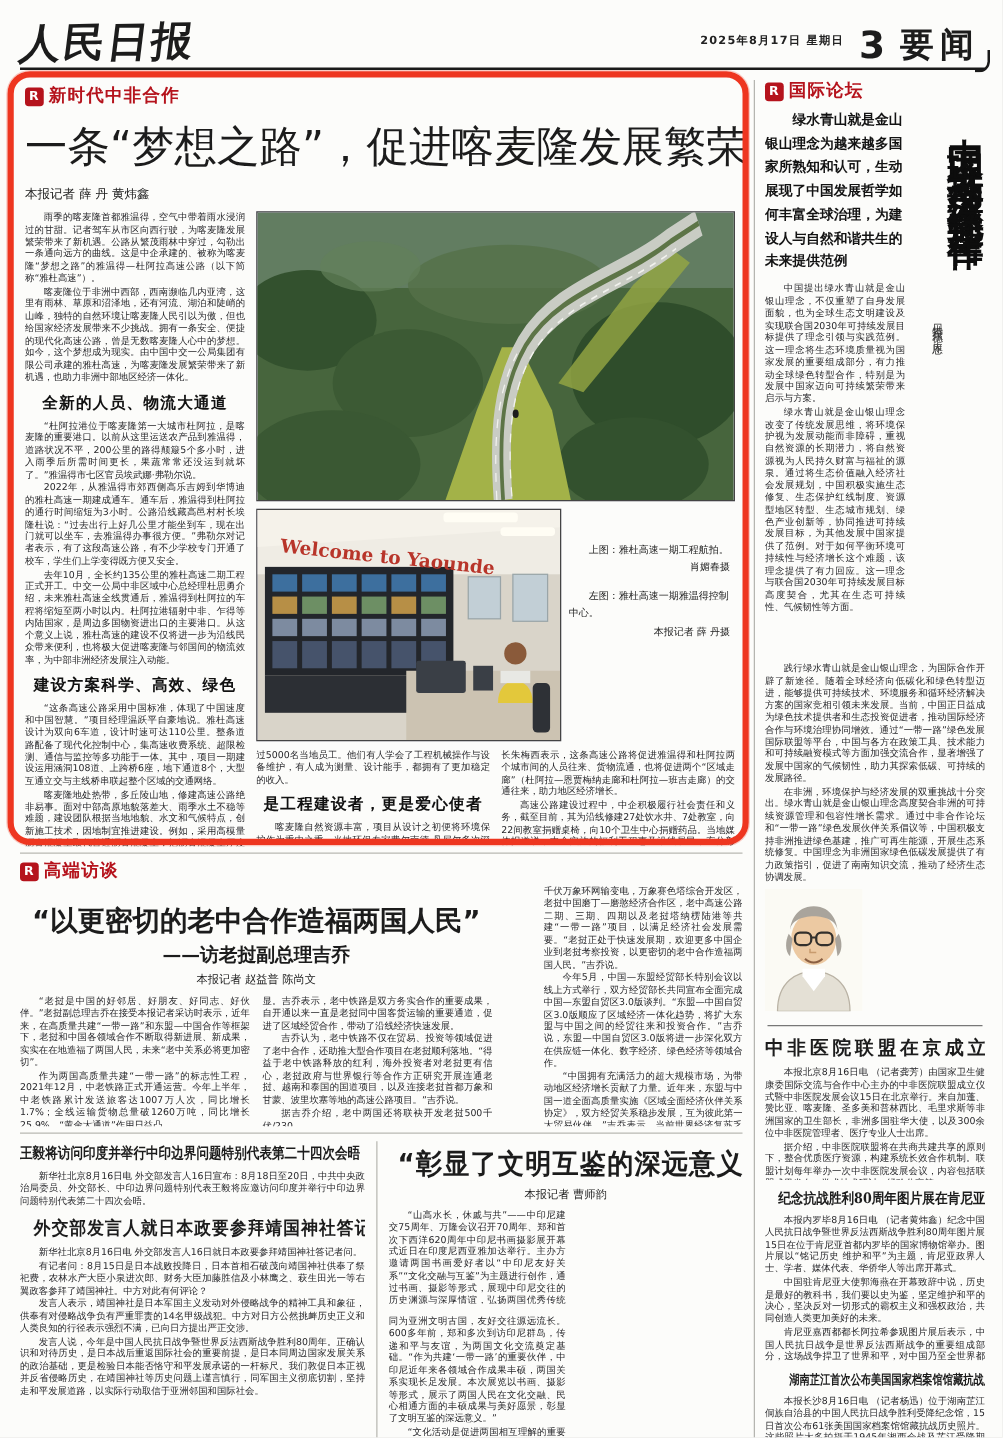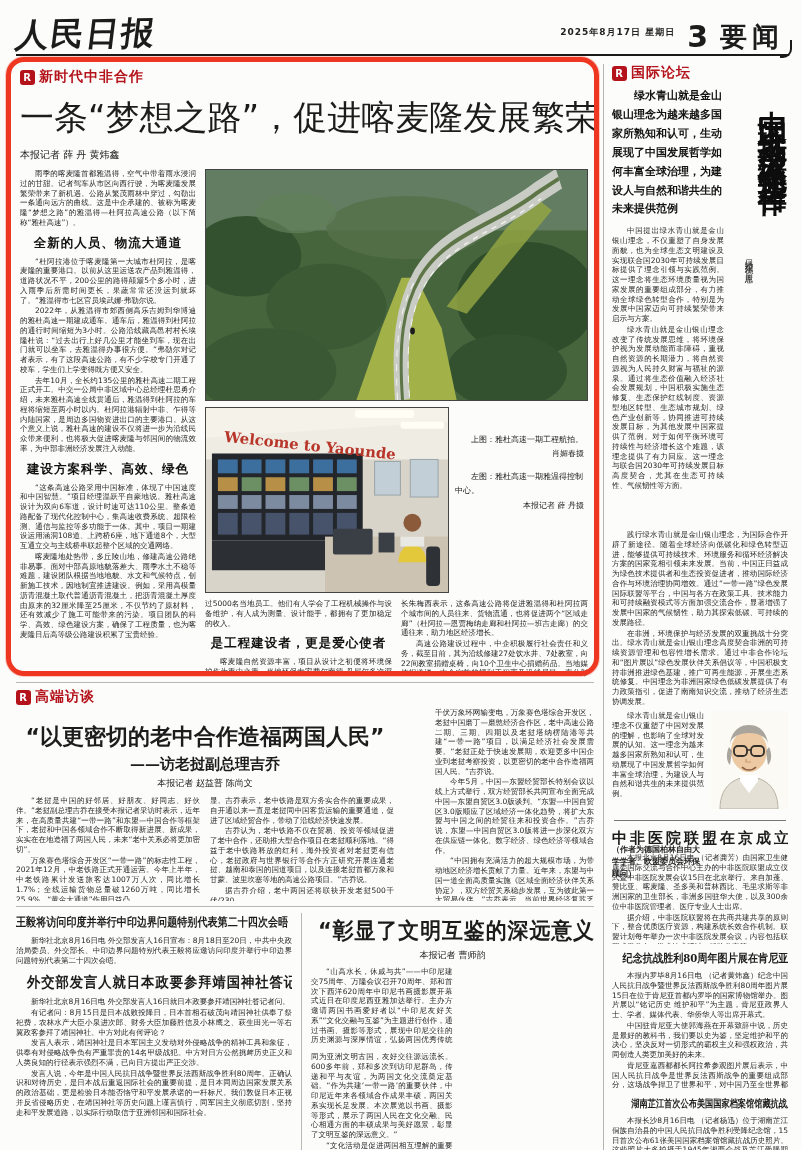--- a/index.html
+++ b/index.html
@@ -118,20 +118,21 @@
         <div class="annotation"></div>
         <div class="tag">
           <span class="tag-icon">R</span>
           <span>新时代中非合作</span>
         </div>
         <div class="cam-headline">一条“梦想之路”，促进喀麦隆发展繁荣</div>
         <div class="cam-byline">本报记者 薛 丹 黄炜鑫</div>
         <div class="cam-body">
           <div class="cam-col1">
             <p class="body">雨季的喀麦隆首都雅温得，空气中带着雨水浸润过的甘甜。记者驾车从市区向西行驶，为喀麦隆发展繁荣带来了新机遇。公路从繁茂雨林中穿过，勾勒出一条通向远方的曲线。这是中企承建的、被称为喀麦隆“梦想之路”的雅温得—杜阿拉高速公路（以下简称“雅杜高速”）。</p>
+            <p class="body">喀麦隆位于非洲中西部，西南濒临几内亚湾，这里有雨林、草原和沼泽地，还有河流、湖泊和陡峭的山峰，独特的自然环境让喀麦隆人民引以为傲，但也给国家经济发展带来不少挑战。拥有一条安全、便捷的现代化高速公路，曾是无数喀麦隆人心中的梦想。如今，这个梦想成为现实。由中国中交一公局集团有限公司承建的雅杜高速，为喀麦隆发展繁荣带来了新机遇，也助力非洲中部地区经济一体化。</p>
             <div class="subhead">全新的人员、物流大通道</div>
             <p class="body">“杜阿拉港位于喀麦隆第一大城市杜阿拉，是喀麦隆的重要港口。以前从这里运送农产品到雅温得，道路状况不平，200公里的路得颠簸5个多小时，进入雨季后所需时间更长，果蔬常常还没运到就坏了。”雅温得市七区官员埃武娜·弗勒尔说。</p>
             <p class="body">2022年，从雅温得市郊西侧高乐吉姆到华博迪的雅杜高速一期建成通车。通车后，雅温得到杜阿拉的通行时间缩短为3小时。公路沿线藏高邑村村长埃隆杜说：“过去出行上好几公里才能坐到车，现在出门就可以坐车，去雅温得办事很方便。”弗勒尔对记者表示，有了这段高速公路，有不少学校专门开通了校车，学生们上学变得既方便又安全。</p>
             <p class="body">去年10月，全长约135公里的雅杜高速二期工程正式开工。中交一公局中非区域中心总经理杜思勇介绍，未来雅杜高速全线贯通后，雅温得到杜阿拉的车程将缩短至两小时以内。杜阿拉港辐射中非、乍得等内陆国家，是周边多国物资进出口的主要港口。从这个意义上说，雅杜高速的建设不仅将进一步为沿线民众带来便利，也将极大促进喀麦隆与邻国间的物流效率，为中部非洲经济发展注入动能。</p>
             <div class="subhead">建设方案科学、高效、绿色</div>
             <p class="body">“这条高速公路采用中国标准，体现了中国速度和中国智慧。”项目经理温跃平自豪地说。雅杜高速设计为双向6车道，设计时速可达110公里。整条道路配备了现代化控制中心，集高速收费系统、超限检测、通信与监控等多功能于一体。其中，项目一期建设运用涵洞108道、上跨桥6座，地下通道8个，大型互通立交与主线桥串联起整个区域的交通网络。</p>
             <p class="body">喀麦隆地处热带，多丘陵山地，修建高速公路绝非易事。面对中部高原地貌落差大、雨季水土不稳等难题，建设团队根据当地地貌、水文和气候特点，创新施工技术，因地制宜推进建设。例如，采用高模量沥青混凝土取代普通沥青混凝土，把沥青混凝土厚度由原来的32厘米降至25厘米，不仅节约了原材料，还有效减少了施工可能带来的污染。项目团队的科学、高效、绿色建设方案，确保了工程质量，也为喀麦隆日后高等级公路建设积累了宝贵经验。</p>
 
           </div>
           <div class="cam-right">
@@ -243,21 +244,21 @@
           <span>高端访谈</span>
         </div>
         <div class="laos-grid">
           <div class="laos-left">
             <div class="laos-headline">“以更密切的老中合作造福两国人民”</div>
             <div class="laos-subhead">——访老挝副总理吉乔</div>
             <div class="laos-byline">本报记者 赵益普 陈尚文</div>
             <div class="laos-cols">
               <div>
                 <p class="body">“老挝是中国的好邻居、好朋友、好同志、好伙伴。”老挝副总理吉乔在接受本报记者采访时表示，近年来，在高质量共建“一带一路”和东盟—中国合作等框架下，老挝和中国各领域合作不断取得新进展、新成果，实实在在地造福了两国人民，未来“老中关系必将更加密切”。</p>
-                <p class="body">万象赛色塔综合开发区“一带一路”的标志性工程，2021年12月，中老铁路正式开通运营。今年上半年，中老铁路累计发送旅客达1007万人次，同比增长1.7%；全线运输货物总量破1260万吨，同比增长25.9%，“黄金大通道”作用日益凸</p>
+                <p class="body">作为两国高质量共建“一带一路”的标志性工程，2021年12月，中老铁路正式开通运营。今年上半年，中老铁路累计发送旅客达1007万人次，同比增长1.7%；全线运输货物总量破1260万吨，同比增长25.9%，“黄金大通道”作用日益凸</p>
               </div>
               <div>
                 <p class="body" style="text-indent:0">显。吉乔表示，老中铁路是双方务实合作的重要成果，自开通以来一直是老挝同中国客货运输的重要通道，促进了区域经贸合作，带动了沿线经济快速发展。</p>
                 <p class="body">吉乔认为，老中铁路不仅在贸易、投资等领域促进了老中合作，还助推大型合作项目在老挝顺利落地。“得益于老中铁路释放的红利，海外投资者对老挝更有信心，老挝政府与世界银行等合作方正研究开展连通老挝、越南和泰国的国道项目，以及连接老挝首都万象和甘蒙、波里坎塞等地的高速公路项目。”吉乔说。</p>
                 <p class="body">据吉乔介绍，老中两国还将联袂开发老挝500千伏/230</p>
               </div>
             </div>
           </div>
           <div class="laos-col3">
             <p class="body" style="text-indent:0">千伏万象环网输变电，万象赛色塔综合开发区，老挝中国磨丁—磨憨经济合作区，老中高速公路二期、三期、四期以及老挝塔纳楞陆港等共建“一带一路”项目，以满足经济社会发展需要。“老挝正处于快速发展期，欢迎更多中国企业到老挝考察投资，以更密切的老中合作造福两国人民。”吉乔说。</p>
@@ -314,28 +315,24 @@
         </div>
         <div class="forum-side">
           <div class="vert-author">贝特霍尔德·库恩</div>
           <div class="vert-headline">中国理念推动全球绿色转型合作</div>
         </div>
       </div>
 
       <div class="forum-wide">
         <div class="forum-wide-text">
           <p class="body">践行绿水青山就是金山银山理念，为国际合作开辟了新途径。随着全球经济向低碳化和绿色转型迈进，能够提供可持续技术、环境服务和循环经济解决方案的国家竞相引领未来发展。当前，中国正日益成为绿色技术提供者和生态投资促进者，推动国际经济合作与环境治理协同增效。通过“一带一路”绿色发展国际联盟等平台，中国与各方在政策工具、技术能力和可持续融资模式等方面加强交流合作，显著增强了发展中国家的气候韧性，助力其探索低碳、可持续的发展路径。</p>
-          <p class="body">在非洲，环境保护与经济发展的双重挑战十分突出。绿水青山就是金山银山理念高度契合非洲的可持续资源管理和包容性增长需求。通过中非合作论坛和“图片展以”绿色发展伙伴关系倡议等，中国积极支持非洲推进绿色基建，推广可再生能源，开展生态系统修复。中国理念为非洲国家绿色低碳发展提供了有力政策指引，促进了南南知识交流，推动了经济生态协调发展。</p>
+          <p class="body">在非洲，环境保护与经济发展的双重挑战十分突出。绿水青山就是金山银山理念高度契合非洲的可持续资源管理和包容性增长需求。通过中非合作论坛和“一带一路”绿色发展伙伴关系倡议等，中国积极支持非洲推进绿色基建，推广可再生能源，开展生态系统修复。中国理念为非洲国家绿色低碳发展提供了有力政策指引，促进了南南知识交流，推动了经济生态协调发展。</p>
           <p class="body">欧盟和中国都将生态系统完整性视为长期发展的根基，对于推动生态文明建设、低碳发展和高质量增长有着共同愿景。理念上的契合推动双方在生物多样性保护、循环经济、绿色金融及气候政策等领域开展建设性合作，聚焦共同目标，促进政策创新，实现协同效益。欧中环境与气候高层对话已成为双方开展相关交流合作的重要平台。双方积极促进智库、行业协会、企业等各方协作，共同推动《巴黎协定》框架下的全球气候治理，携手推动全球可持续发展。德中在气候与环境治理领域的合作令人瞩目。双方深化政策对话、技术合作和能力建设，开展了碳排放权交易、节能城市、城市低碳交通等各领域合作。在氢能领域，德国的技术专长与中国工业产能形成强有力互补，相关合作体现了两国推动增强气候韧性，加速全球向低碳可持续未来转型的共同决心。</p>
         </div>
         <div class="forum-foot">
-          <div class="forum-credit-block">
-            <p class="body">绿水青山就是金山银山理念不仅重塑了中国对发展的理解，也影响了全球对发展的认知。这一理念为越来越多国家所熟知和认可，生动展现了中国发展哲学如何丰富全球治理，为建设人与自然和谐共生的未来提供范例。</p>
-            <div class="forum-credit">（作者为德国柏林自由大学学者、欧盟委员会环保顾问）</div>
-          </div>
           <div class="portrait">
             <svg width="100%" height="100%" viewBox="0 0 78 98">
               <rect width="78" height="98" fill="#fbfaf4"></rect>
               <path d="M10,98 C10,74 26,66 39,66 C52,66 68,74 68,98 Z" fill="#e4e0d5" stroke="#b9b2a4" stroke-width="1"></path>
               <path d="M30,70 L39,82 L48,70 L48,64 L30,64 Z" fill="#fff"></path>
               <ellipse cx="39" cy="40" rx="18" ry="21" fill="#ecc9a2"></ellipse>
               <path d="M20,34 C20,18 58,18 58,34 C58,28 54,14 39,14 C24,14 20,28 20,34 Z" fill="#a9a49c"></path>
               <path d="M19,36 C16,42 16,50 20,54 L22,40 Z" fill="#a9a49c"></path>
               <path d="M59,36 C62,42 62,50 58,54 L56,40 Z" fill="#a9a49c"></path>
               <rect x="24" y="35" width="13" height="10" rx="4" fill="none" stroke="#33302c" stroke-width="1.8"></rect>

